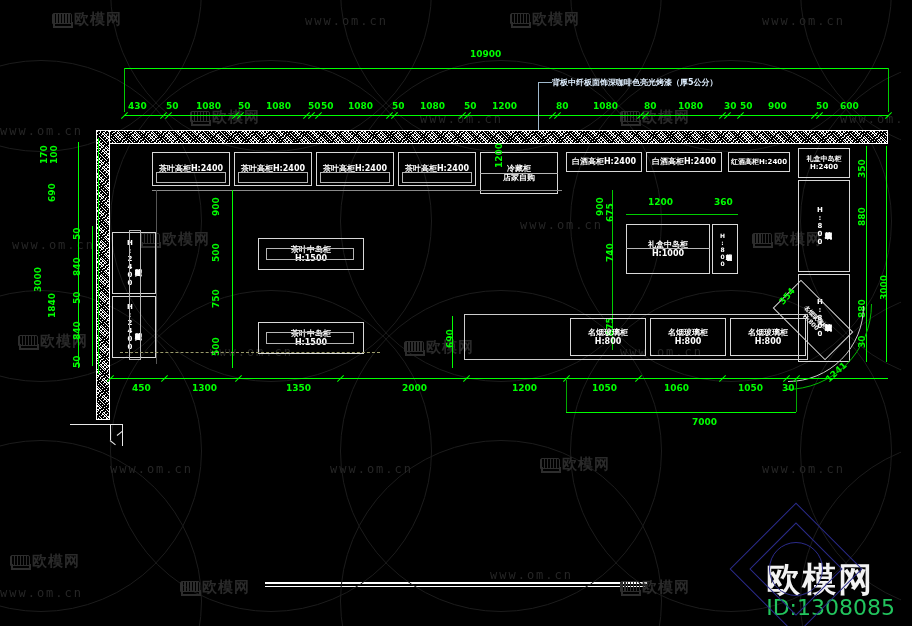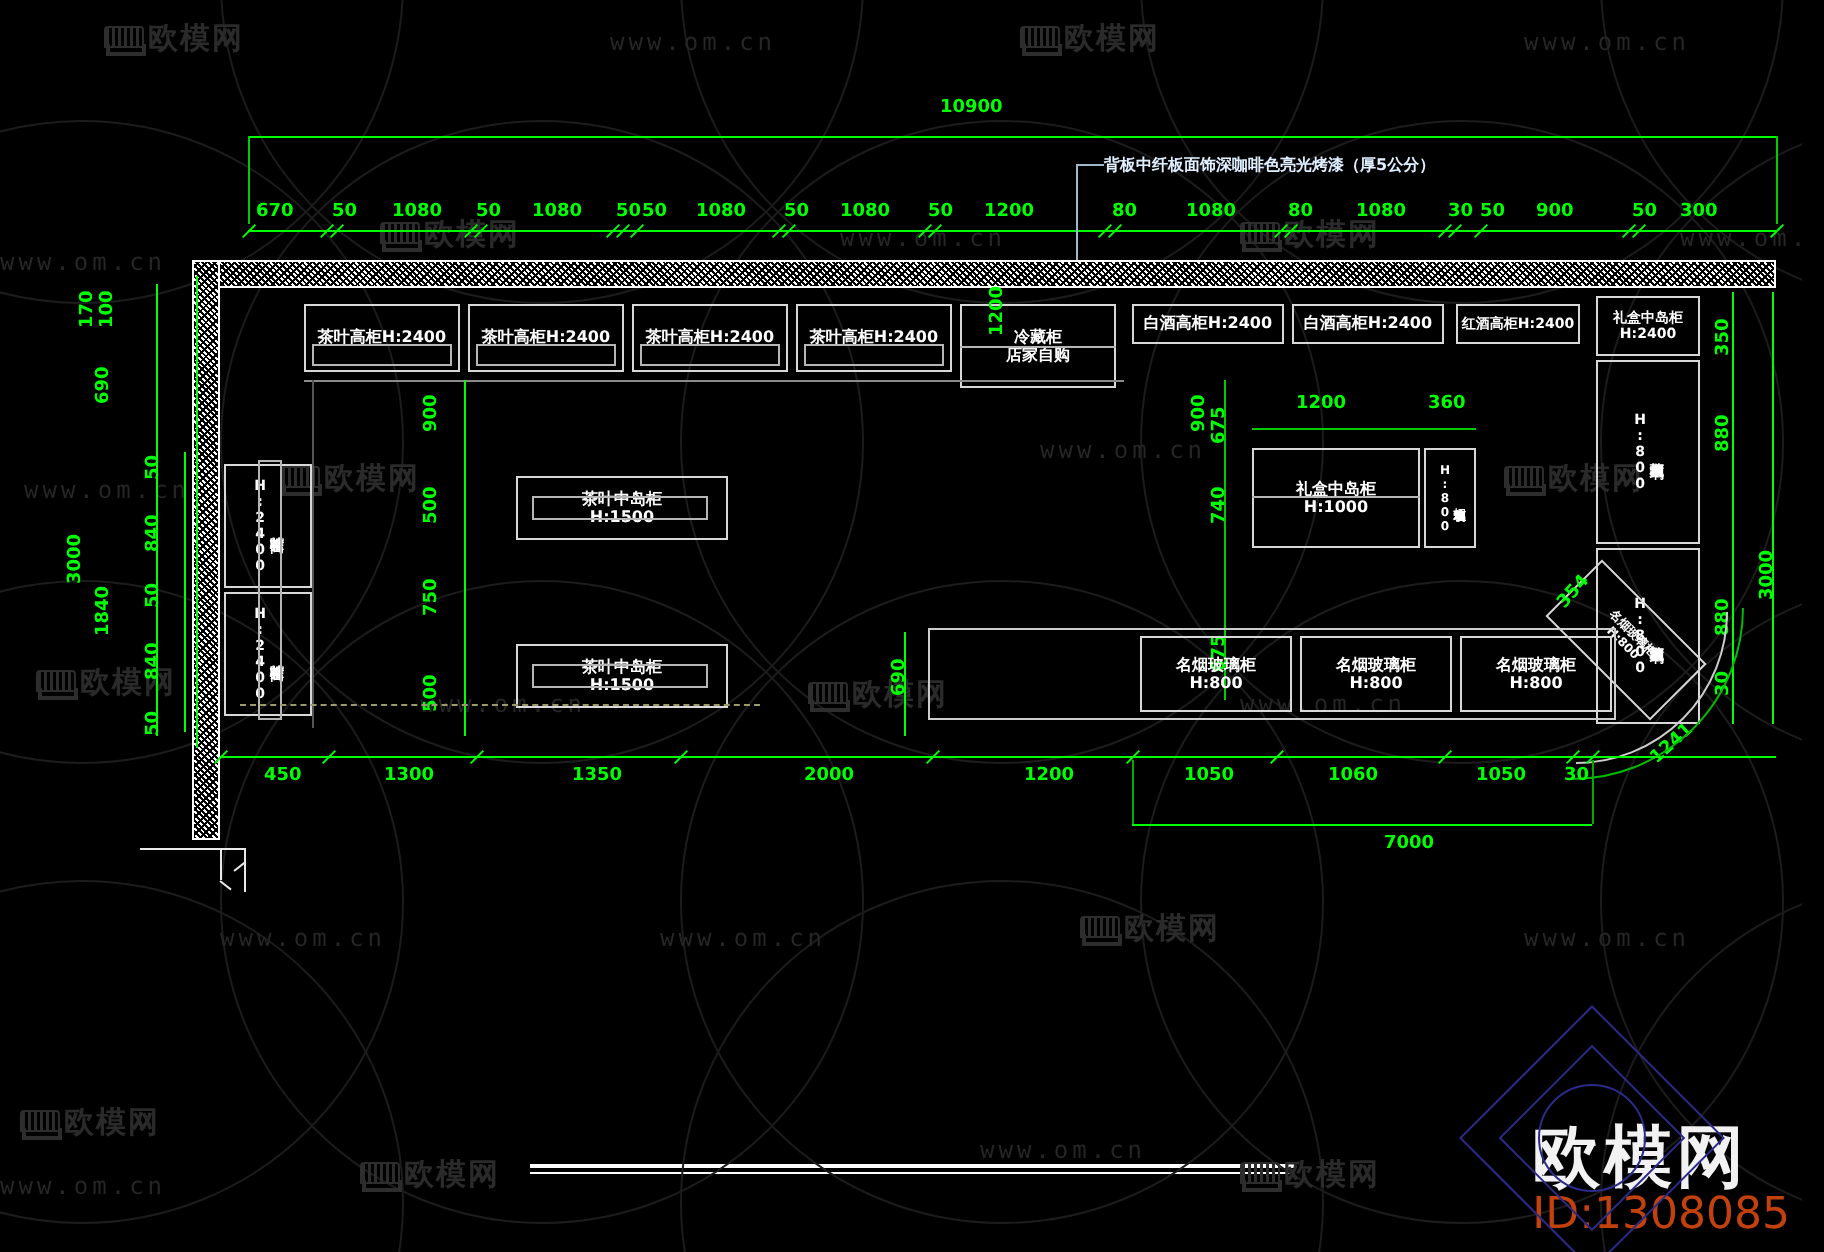--- a/index.html
+++ b/index.html
@@ -53,21 +53,21 @@
         font-family:"DejaVu Sans","Liberation Serif",serif;font-weight:bold;}
   #remark{left:50%;transform:translateX(-50%);top:475px;font-size:19px;letter-spacing:1px;}
   #maintitle{left:50%;transform:translateX(-50%);top:550px;font-size:25px;letter-spacing:1px;}
   .uline{position:absolute;background:#ffffff;height:2px;}
 
   .callout{position:absolute;color:#dfefff;font-size:8px;white-space:nowrap;font-weight:bold;}
 
   
   #brand{position:absolute;right:6px;bottom:6px;z-index:20;text-align:left;}
   #brand .b1{color:#f2f2f2;font-size:34px;font-weight:bold;letter-spacing:2px;line-height:1;}
-  #brand .b2{color:#c2410c;font-size:22px;letter-spacing:0px;line-height:1.1;
+  #brand .b2{color:#22c55e;font-size:22px;letter-spacing:0px;line-height:1.1;
              font-family:"DejaVu Sans","Liberation Sans",sans-serif;}
   #brand .dia{position:absolute;right:52px;bottom:4px;width:92px;height:92px;
               border:1px solid #2b2b8a;transform:rotate(45deg);}
   #brand .dia2{position:absolute;right:66px;bottom:18px;width:64px;height:64px;
               border:1px solid #2b2b8a;transform:rotate(45deg);}
   #brand .cir{position:absolute;right:72px;bottom:24px;width:52px;height:52px;
               border:1px solid #2b2b8a;border-radius:50%;}
 </style>
 </head>
 <body>
@@ -164,41 +164,41 @@
   </div>
 
   <div id="draw">
 
     <div class="gline h" style="left:124px;top:68px;width:764px;background:#00ff00;"></div>
     <div class="gline v" style="left:124px;top:68px;height:44px;"></div>
     <div class="gline v" style="left:888px;top:68px;height:44px;"></div>
     <div class="dim" style="left:470px;top:50px;">10900</div>
 
     <div class="gline h" style="left:124px;top:115px;width:764px;background:#00ff00;"></div>
-    <div class="dim" style="left:128px;top:102px;">670</div>
+    <div class="dim" style="left:128px;top:102px;">430</div>
     <div class="dim" style="left:166px;top:102px;">50</div>
     <div class="dim" style="left:196px;top:102px;">1080</div>
     <div class="dim" style="left:238px;top:102px;">50</div>
     <div class="dim" style="left:266px;top:102px;">1080</div>
     <div class="dim" style="left:308px;top:102px;">50</div>
     <div class="dim" style="left:321px;top:102px;">50</div>
     <div class="dim" style="left:348px;top:102px;">1080</div>
     <div class="dim" style="left:392px;top:102px;">50</div>
     <div class="dim" style="left:420px;top:102px;">1080</div>
     <div class="dim" style="left:464px;top:102px;">50</div>
     <div class="dim" style="left:492px;top:102px;">1200</div>
     <div class="dim" style="left:556px;top:102px;">80</div>
     <div class="dim" style="left:593px;top:102px;">1080</div>
     <div class="dim" style="left:644px;top:102px;">80</div>
     <div class="dim" style="left:678px;top:102px;">1080</div>
     <div class="dim" style="left:724px;top:102px;">30</div>
     <div class="dim" style="left:740px;top:102px;">50</div>
     <div class="dim" style="left:768px;top:102px;">900</div>
     <div class="dim" style="left:816px;top:102px;">50</div>
-    <div class="dim" style="left:840px;top:102px;">300</div>
+    <div class="dim" style="left:840px;top:102px;">600</div>
 
     <div class="tick" style="left:124px;top:111px;"></div>
     <div class="tick" style="left:163px;top:111px;"></div>
     <div class="tick" style="left:168px;top:111px;"></div>
     <div class="tick" style="left:235px;top:111px;"></div>
     <div class="tick" style="left:240px;top:111px;"></div>
     <div class="tick" style="left:306px;top:111px;"></div>
     <div class="tick" style="left:311px;top:111px;"></div>
     <div class="tick" style="left:318px;top:111px;"></div>
     <div class="tick" style="left:389px;top:111px;"></div>

